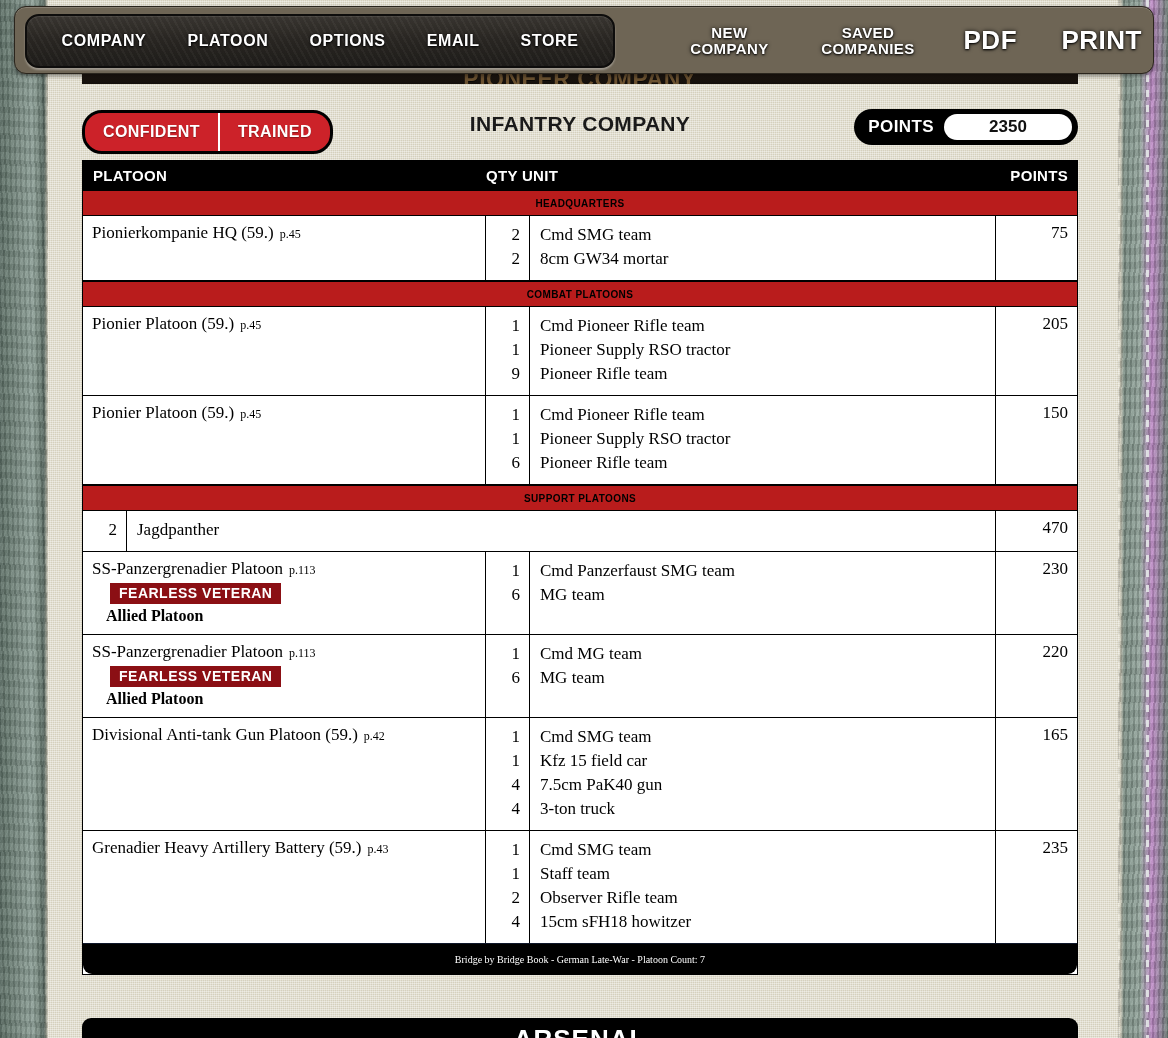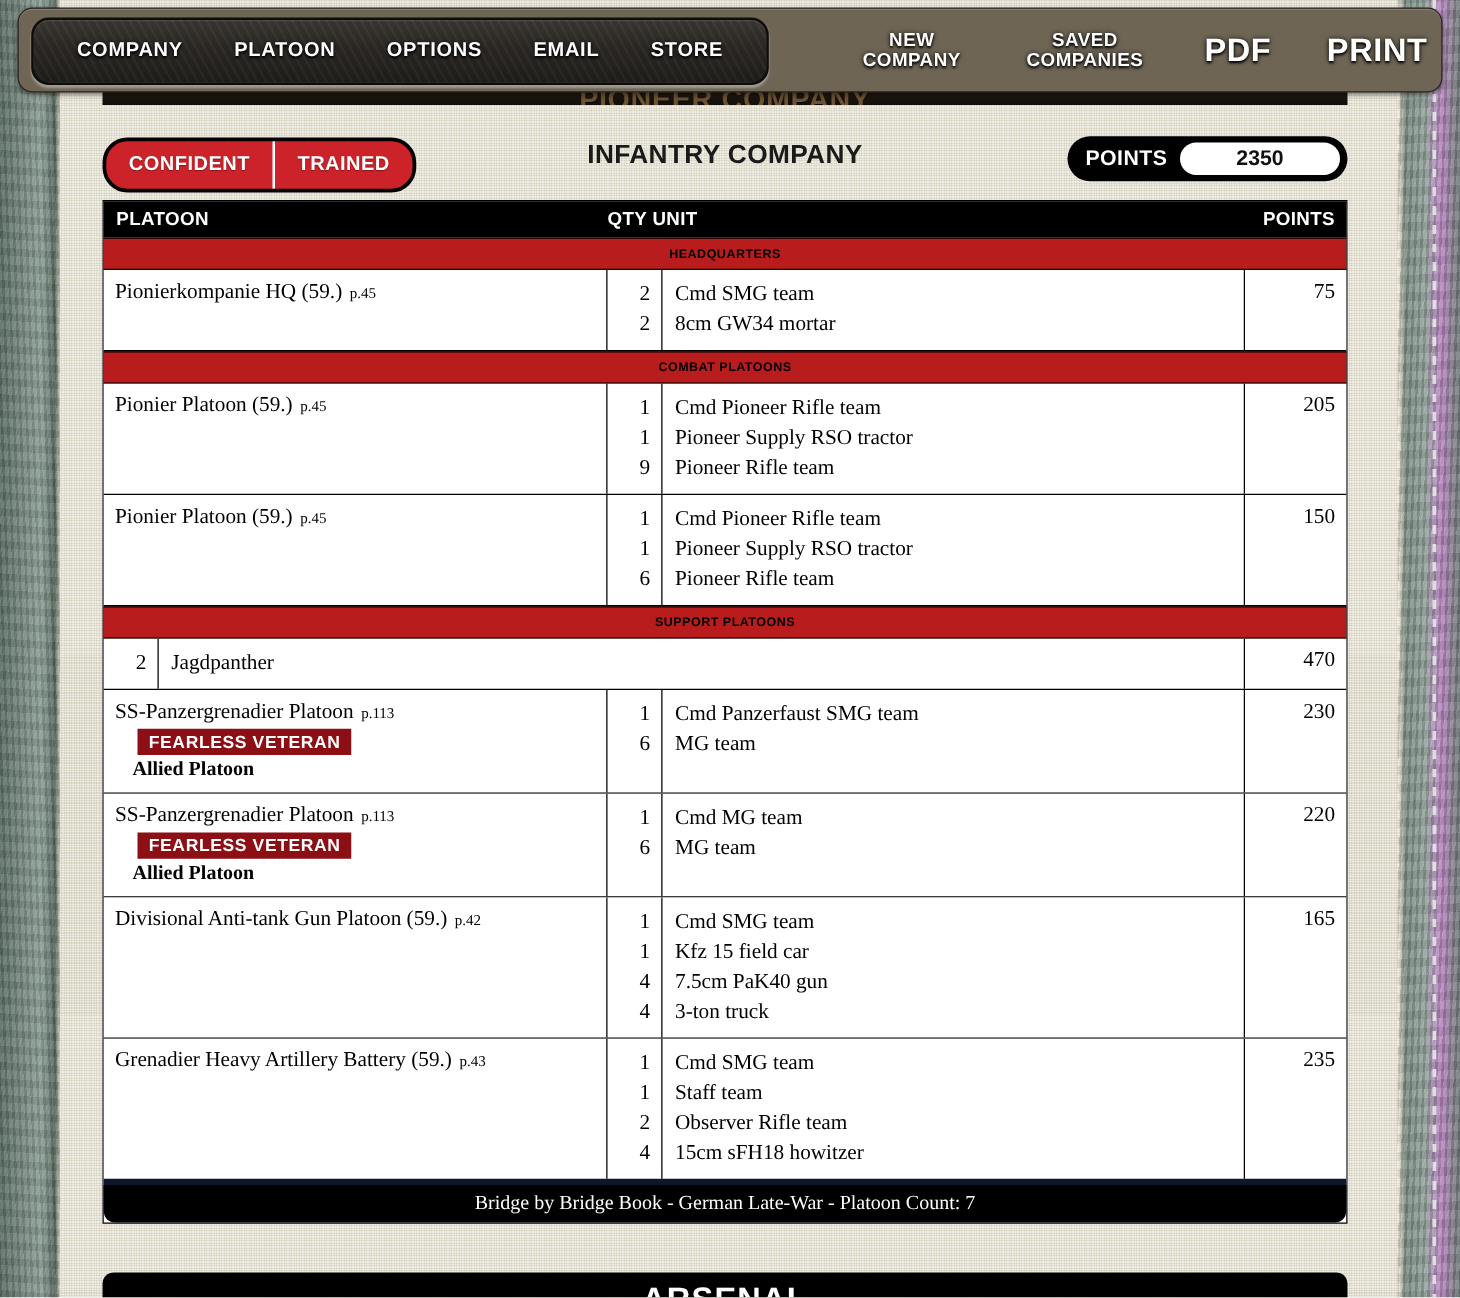--- a/index.html
+++ b/index.html
@@ -191,21 +191,21 @@
     display: flex; align-items: center; justify-content: center;
     font-size: 10px; font-weight: bold; letter-spacing: .4px; color: #000;
   }
 
   .plat-row {
     display: flex;
     border-bottom: 1px solid #000;
     background: #fff;
     min-height: 40px;
   }
-  .plat-row:last-of-type { border-bottom: 5px solid #0f172a; }
+  .plat-row:last-of-type { border-bottom: 1px solid #0f172a; }
 
   .cell-name {
     width: 403px;
     border-right: 1px solid #000;
     padding: 7px 8px 9px 9px;
     font-family: "Liberation Serif", serif;
     font-size: 17px; color: #000;
   }
   .name-line { white-space: nowrap; }
   .page-ref { font-size: 12px; margin-left: 6px; }
@@ -251,21 +251,21 @@
     text-align: right;
     font-family: "Liberation Serif", serif;
     font-size: 17px;
   }
 
   #list-footer {
     background: #000; color: #fff;
     height: 30px;
     display: flex; align-items: center; justify-content: center;
     font-family: "Liberation Serif", serif;
-    font-size: 16px;
+    font-size: 10px;
     border-radius: 0 0 9px 9px;
   }
 
   
   #arsenal-panel {
     position: absolute; left: 82px; top: 1018px; width: 996px; height: 40px;
     background: #000;
     border-radius: 9px 9px 0 0;
     display: flex; align-items: flex-start; justify-content: center;
     overflow: hidden;

